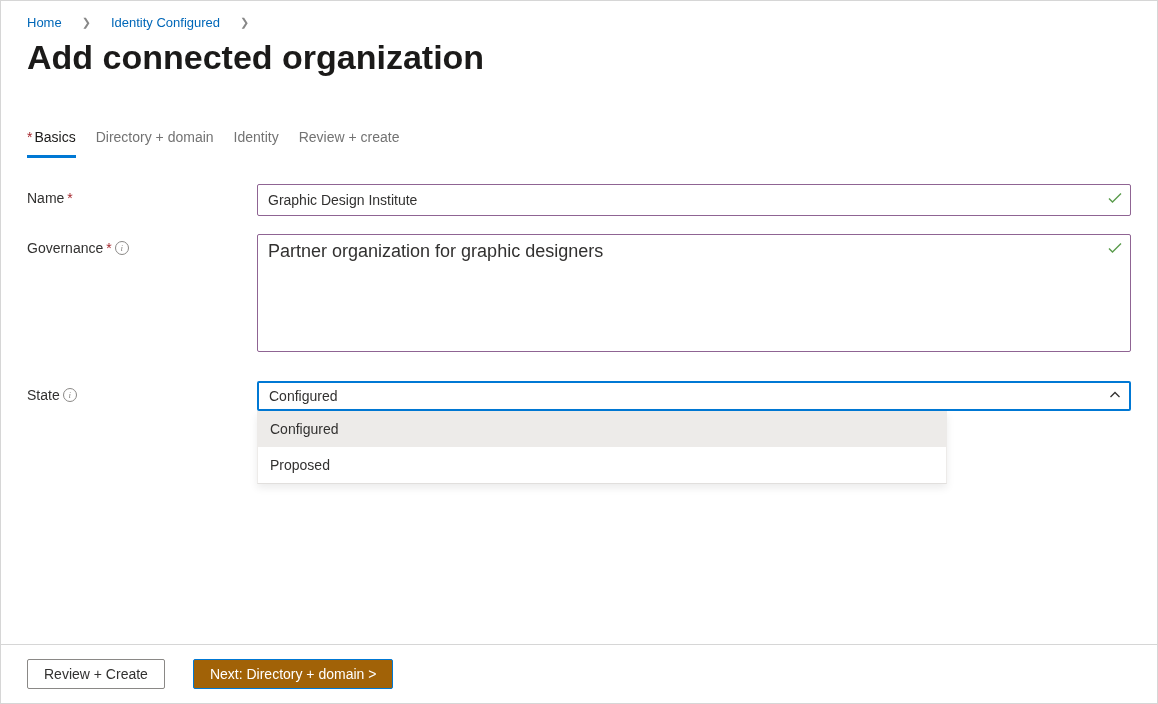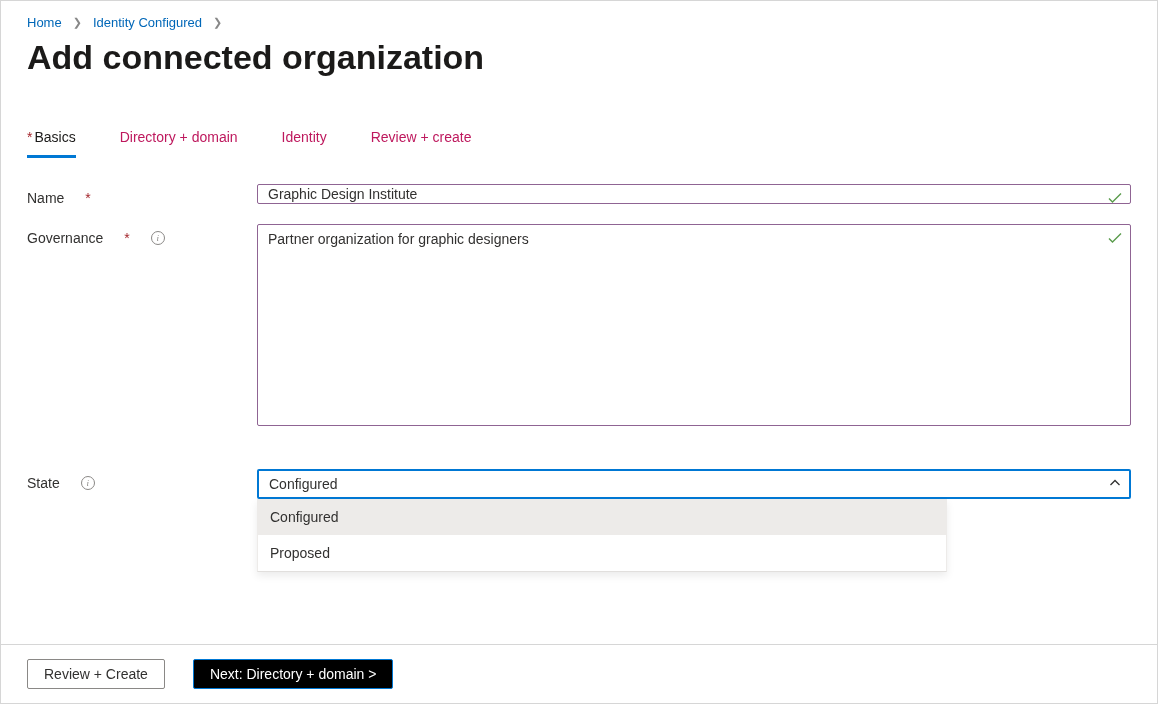--- a/index.html
+++ b/index.html
@@ -12,94 +12,94 @@
       height: 704px;
       border: 1px solid #d6d6d6;
       position: relative;
     }
     .content {
       padding: 14px 26px 0 26px;
     }
     .breadcrumb {
       display: flex;
       align-items: center;
-      gap: 11px;
+      gap: 20px;
       font-size: 13px;
       margin-bottom: 8px;
     }
     .breadcrumb a { color: #0067b8; text-decoration: none; cursor: pointer; }
     .breadcrumb .chev { color: #888; font-size: 11px; }
     h1.page-title {
       font-size: 34px;
       font-weight: 600;
       color: #1b1a19;
       margin-bottom: 48px;
     }
     .tabs {
       display: flex;
-      gap: 44px;
+      gap: 20px;
       border-bottom: 0;
       margin-bottom: 26px;
     }
     .tab {
       padding: 4px 0 10px 0;
       font-size: 14px;
-      color: #be185d;
+      color: #737373;
       cursor: pointer;
       border-bottom: 3px solid transparent;
     }
     .tab .req { color: #a4262c; margin-right: 2px; }
     .tab.active { border-bottom-color: #0078d4; font-weight: 400; color:#1b1a19; }
     .field-row {
       display: flex;
       align-items: flex-start;
       margin-bottom: 18px;
     }
     .field-label {
       width: 230px;
       padding-top: 6px;
       font-size: 14px;
       display: flex;
       align-items: center;
-      gap: 21px;
+      gap: 3px;
     }
     .field-label .req { color: #a4262c; }
     .info-icon {
       width: 14px; height: 14px;
       border: 1px solid #8a8886;
       border-radius: 50%;
       display: inline-flex;
       align-items: center;
       justify-content: center;
       font-size: 9px;
       color: #8a8886;
       font-style: italic;
       font-family: Georgia, serif;
       line-height: 1;
     }
     .field-control { flex: 1; position: relative; }
     .text-input {
       width: 100%;
-      height: 20px;
+      height: 32px;
       border: 1px solid #8f6493;
       border-radius: 2px;
       padding: 4px 30px 4px 10px;
       font-family: inherit;
       font-size: 14px;
       color: #323130;
       outline: none;
     }
     .textarea-input {
       width: 100%;
-      height: 202px;
+      height: 118px;
       border: 1px solid #8f6493;
       border-radius: 2px;
       padding: 6px 30px 6px 10px;
       font-family: inherit;
-      font-size: 14px;
+      font-size: 18px;
       color: #323130;
       resize: none;
       outline: none;
     }
     .valid-check {
       position: absolute;
       right: 8px;
       top: 6px;
       color: #599b4b;
     }
@@ -151,21 +151,21 @@
       font-size: 14px;
       border-radius: 2px;
       cursor: pointer;
     }
     .btn-secondary {
       background: #fff;
       border: 1px solid #8a8886;
       color: #323130;
     }
     .btn-primary {
-      background: #000000;
+      background: #a16207;
       border: 1px solid #0078d4;
       color: #fff;
     }
     svg.check { width: 16px; height: 16px; }
   </style>
 </head>
 <body>
 
 <div class="content">
   <div class="breadcrumb">
@@ -210,21 +210,21 @@
     <div class="field-control">
       <textarea class="textarea-input" style="">Partner organization for graphic designers</textarea>
       <span class="valid-check">
         <svg class="check" viewBox="0 0 16 16">
             <path fill="none" stroke="#599b4b" stroke-width="1.4" d="M2 8.5l3.5 3.5L14 3.5"></path>
           </svg>
       </span>
     </div>
   </div>
 
-  <div class="field-row" style="margin-top:40px;">
+  <div class="field-row" style="margin-top:26px;">
     <div class="field-label">
       <span>State</span>
       <span class="info-icon">i</span>
     </div>
     <div class="field-control">
       <div class="select-box">
         <span>Configured</span>
         <span class="chev-up">
           <svg width="12" height="12" viewBox="0 0 12 12">
               <path fill="none" stroke="#323130" stroke-width="1.3" d="M1.5 8 L6 3.5 L10.5 8"></path>

